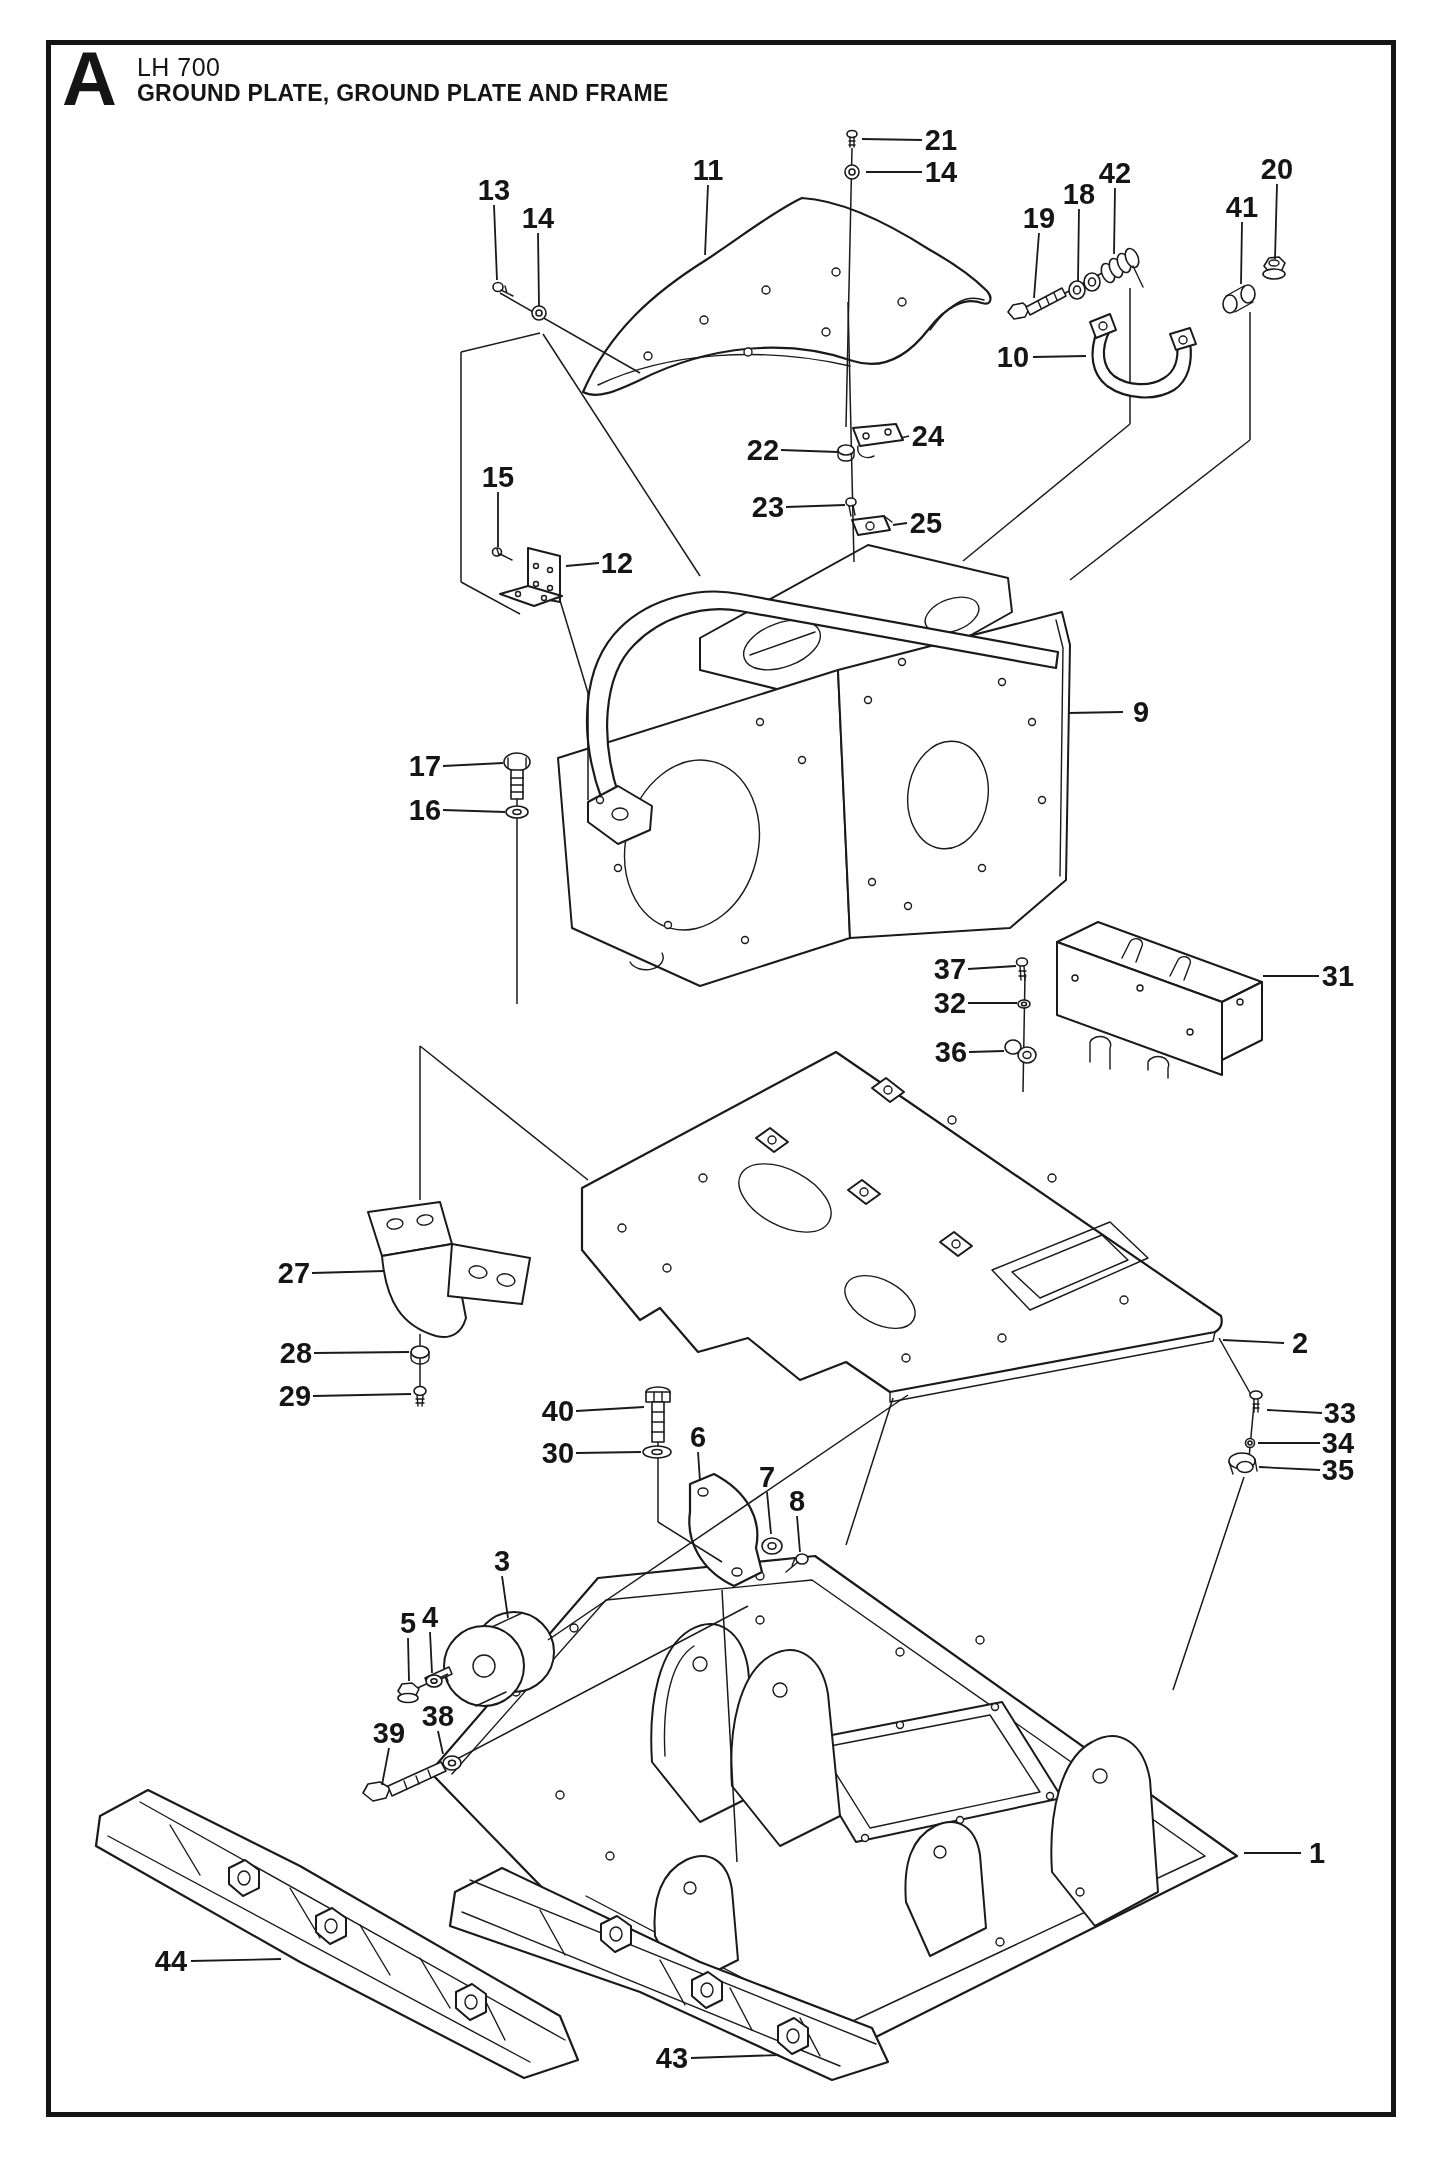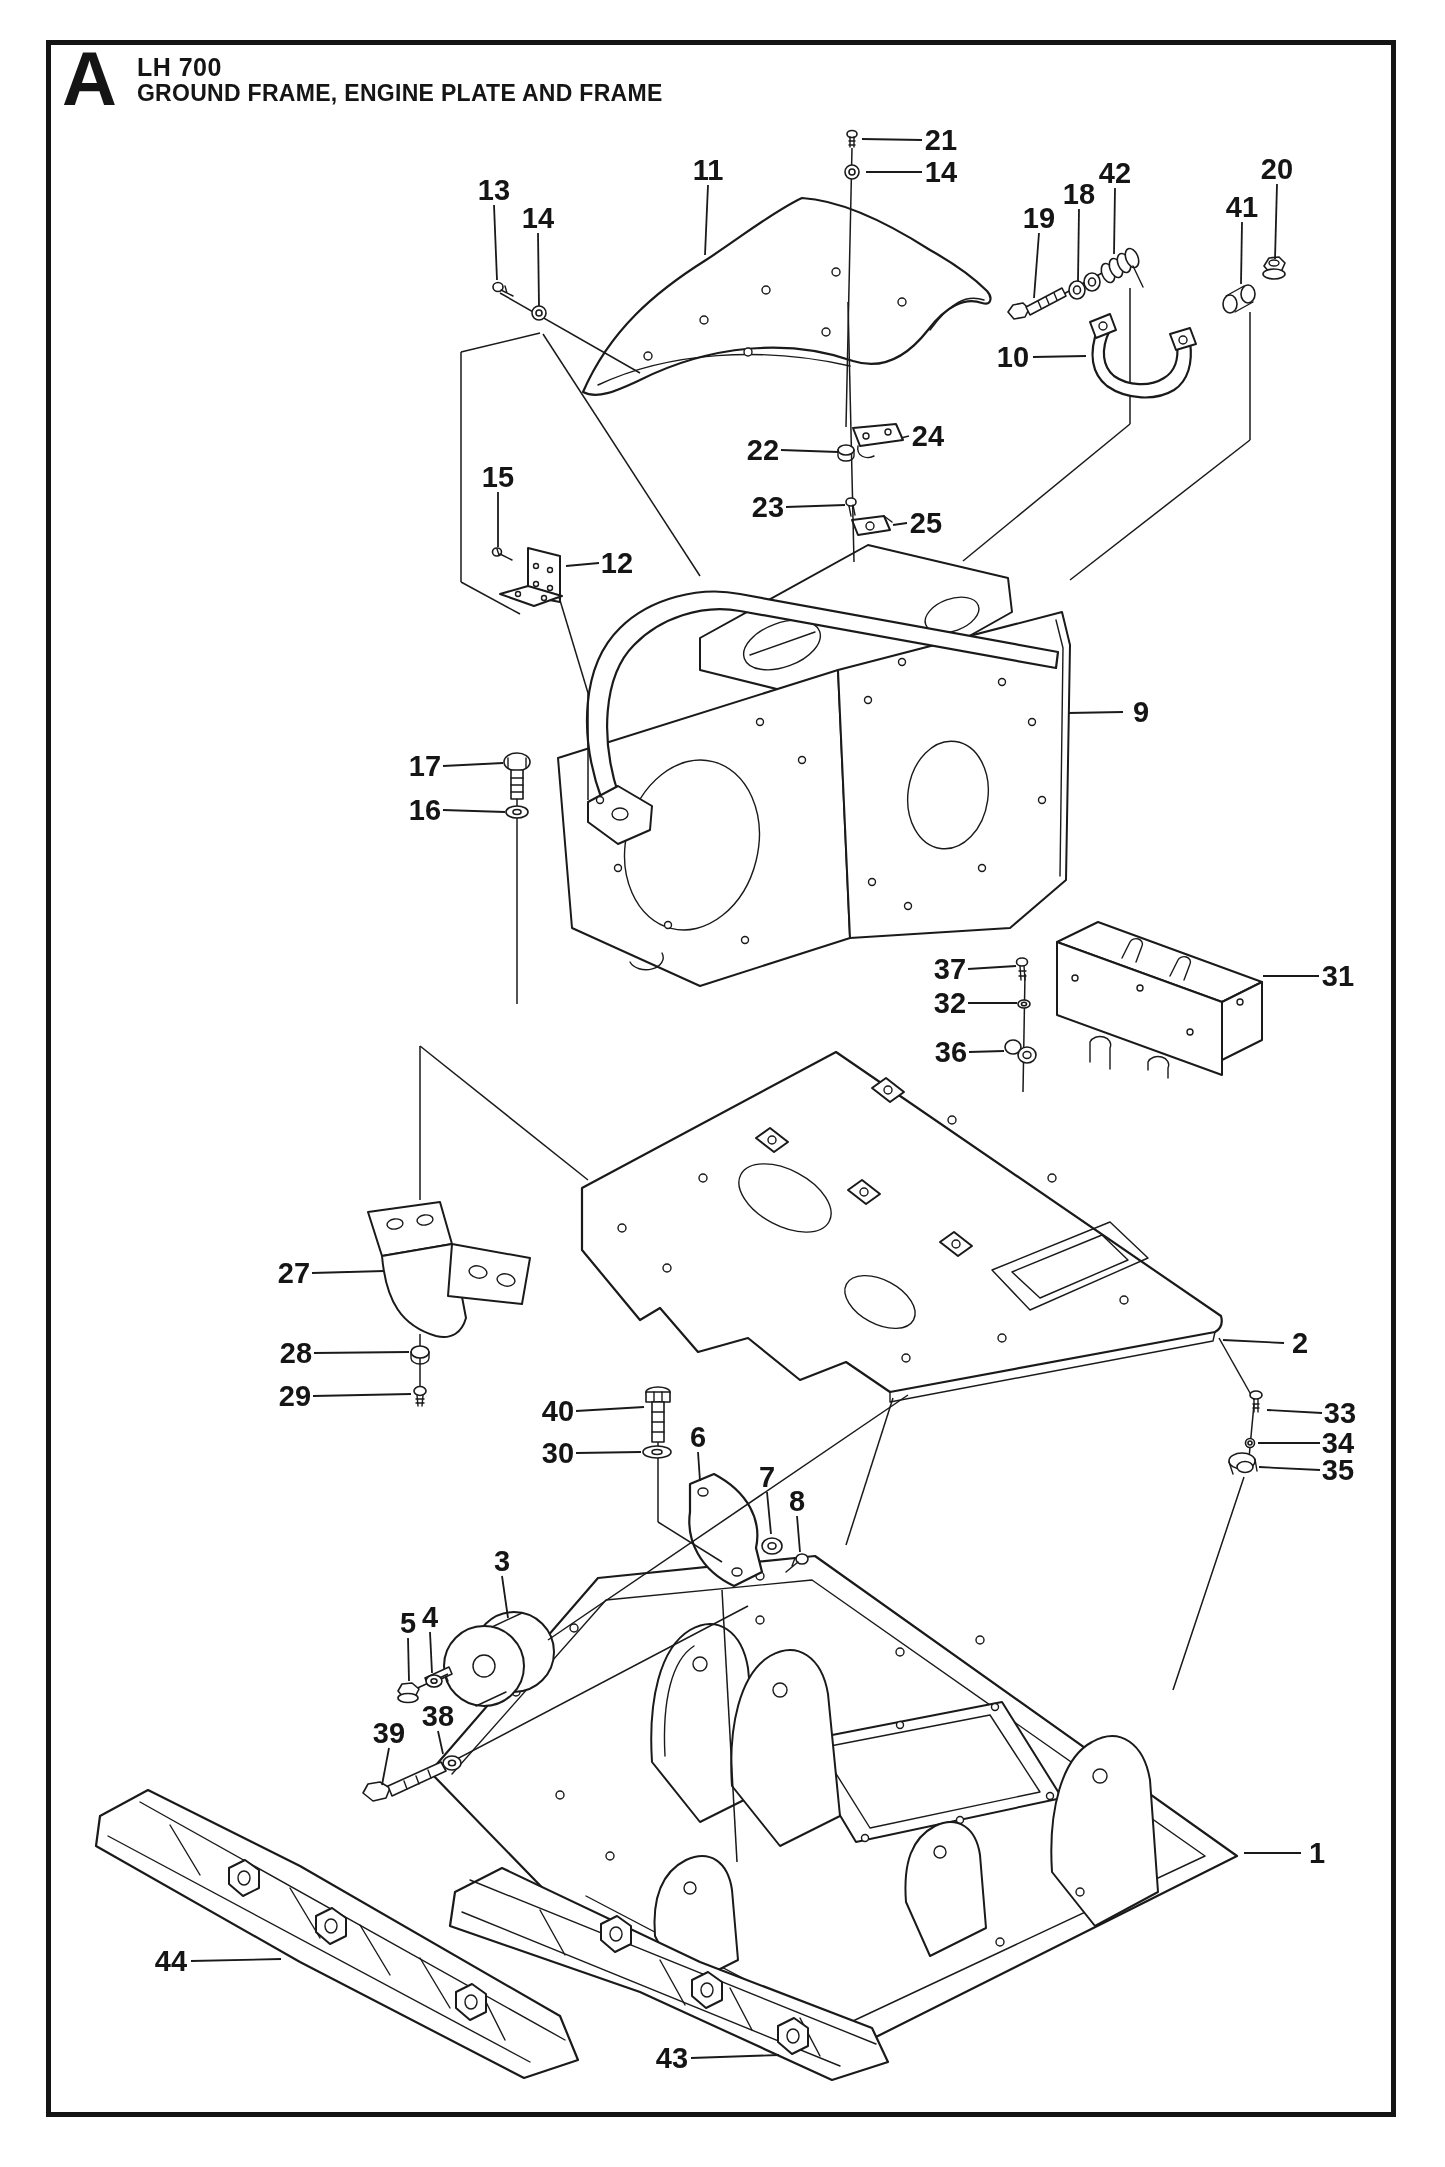--- a/index.html
+++ b/index.html
@@ -3,21 +3,21 @@
 <meta charset="utf-8">
 <style>
   html,body{margin:0;padding:0;background:#fff;}
   .page{position:relative;width:1445px;height:2167px;background:#fff;
         font-family:"Liberation Sans", sans-serif;overflow:hidden;}
   .frame-border{position:absolute;left:46px;top:40px;width:1350px;height:2077px;
         border:5px solid #151515;box-sizing:border-box;}
   .header{position:absolute;left:62px;top:46px;display:flex;align-items:flex-start;gap:22px;color:#151515;}
   .section-letter{font-size:76px;line-height:66px;font-weight:bold;letter-spacing:-2px;}
   .header-text{padding-top:8px;}
-  .model{font-size:25px;font-weight:bold;line-height:27px;letter-spacing:0.5px;}
+  .model{font-size:25px;font-weight:normal;line-height:27px;letter-spacing:0.5px;}
   .doc-title{font-size:23px;font-weight:bold;line-height:25px;letter-spacing:0.3px;}
   svg.diagram{position:absolute;left:0;top:0;}
   .outline{fill:#ffffff;stroke:#1a1a1a;stroke-width:2.2;stroke-linejoin:round;}
   .face{fill:#ffffff;stroke:#1a1a1a;stroke-width:2;stroke-linejoin:round;}
   .detail{fill:none;stroke:#1a1a1a;stroke-width:1.4;stroke-linejoin:round;stroke-linecap:round;}
   .hole{fill:#ffffff;stroke:#1a1a1a;stroke-width:1.4;}
   .hw{fill:#ffffff;stroke:#1a1a1a;stroke-width:1.6;stroke-linejoin:round;}
   .axis{stroke:#1a1a1a;stroke-width:1.5;fill:none;}
   .leader{stroke:#1a1a1a;stroke-width:1.8;}
   .callout-label{font-family:"Liberation Sans", sans-serif;font-size:29px;font-weight:bold;fill:#151515;}
@@ -25,21 +25,21 @@
 </head>
 <body>
 
 <div class="page">
   <div class="frame-border"></div>
 
   <div class="header">
     <div class="section-letter">A</div>
     <div class="header-text">
       <div class="model">LH 700</div>
-      <div class="doc-title">GROUND FRAME, ENGINE PLATE AND FRAME</div>
+      <div class="doc-title">GROUND PLATE, GROUND PLATE AND FRAME</div>
     </div>
   </div>
 
   <svg id="diagram" class="diagram" width="1445" height="2167" viewBox="0 0 1445 2167">
 
     <g>
       <path class="outline" d="M 430,1772 L 598,1578 L 815,1556 L 1237,1856 L 838,2056 L 560,1906 Z"></path>
       <path class="detail" d="M 452,1774 L 606,1600 L 812,1580 L 1205,1856 L 838,2028 L 586,1896"></path>
 
       <path class="face" d="M 796,1742 L 1002,1702 L 1062,1798 L 856,1842 Z"></path>

